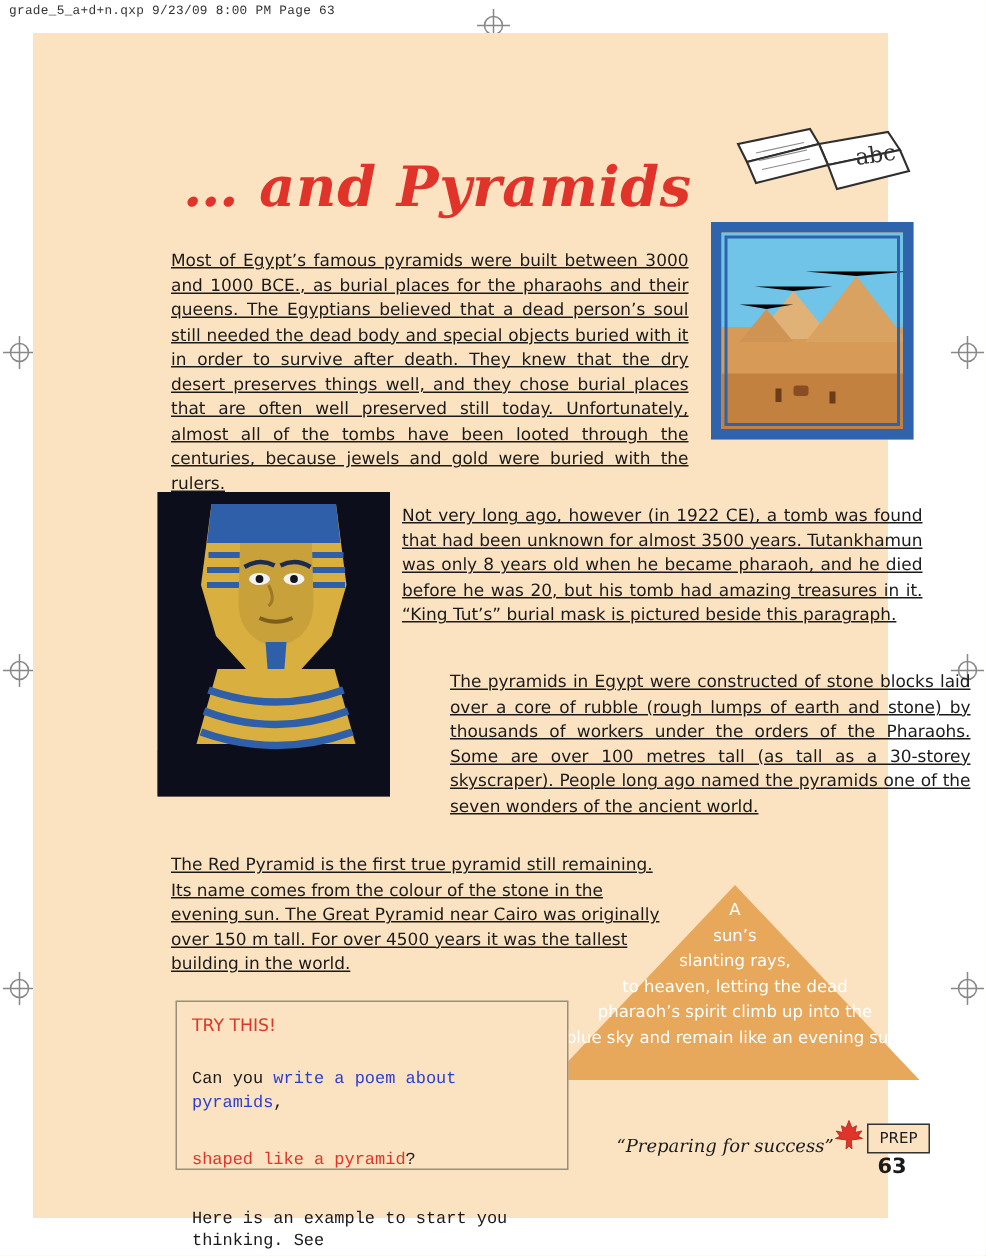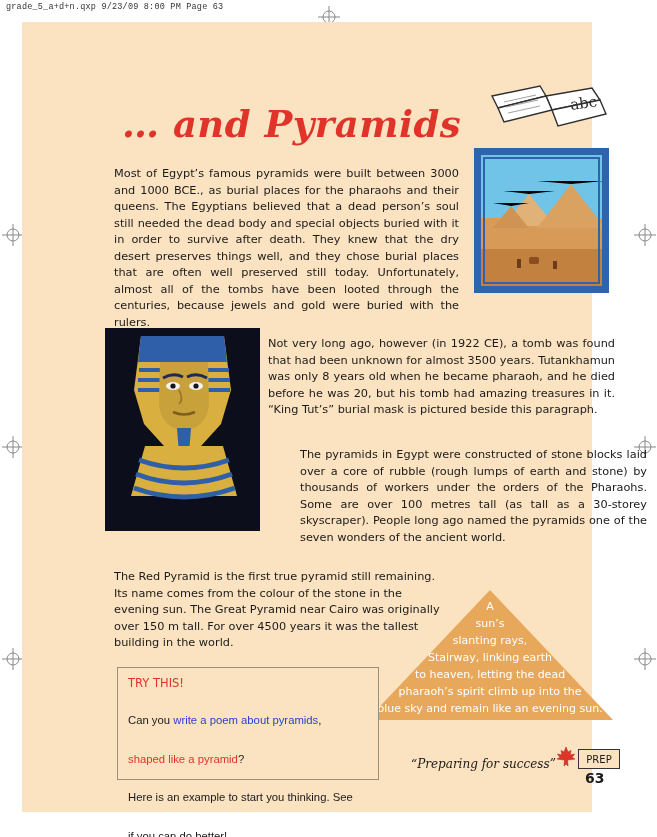--- a/index.html
+++ b/index.html
@@ -98,20 +98,21 @@
   }
 
   
   .para {
     position: absolute;
     font-family: "DejaVu Sans", sans-serif;
     font-size: 11.3px;
     line-height: 16.5px;
     color: #1a1a1a;
     text-align: justify;
+    text-decoration: underline;
   }
   #para1 { left: 92px; top: 133px; width: 345px; }
   #para2 { left: 246px; top: 303px; width: 347px; }
   #para3 { left: 246px; top: 414px; width: 347px; margin-left: 32px; }
   #para4 {
     left: 92px; top: 536px; width: 330px;
     text-align: left;
   }
 
   
@@ -159,21 +160,21 @@
     box-sizing: border-box;
     padding: 8px 10px;
   }
   #try-title {
     font-family: "DejaVu Sans", sans-serif;
     font-size: 11.5px;
     color: #e0342a;
     margin-bottom: 14px;
   }
   .try-line {
-    font-family: Liberation Sans, sans-serif;
+    font-family: Liberation Mono, monospace;
     font-size: 11.3px;
     line-height: 15.5px;
     color: #1a1a1a;
     margin-top: 23px;
   }
   .blue { color: #2a3fd0; }
   .red { color: #e0342a; }
 
   
   #poem-pyramid {
@@ -347,21 +348,20 @@
     <p class="para" id="para2">Not very long ago, however (in 1922 CE), a tomb was found that had been unknown for almost 3500 years.  Tutankhamun was only 8 years old when he became pharaoh, and he died before he was 20, but his tomb had amazing treasures in it.  “King Tut’s” burial mask is pictured beside this paragraph.</p>
     <p class="para" id="para3">The pyramids in Egypt were constructed of stone blocks laid over a core of rubble (rough lumps of earth and stone) by thousands of workers under the orders of the Pharaohs.  Some are over 100 metres tall (as tall as a 30-storey skyscraper).  People long ago named the pyramids one of the seven wonders of the ancient world.</p>
     <p class="para" id="para4">The Red Pyramid is the first true pyramid still remaining. Its name comes from the colour of the stone in the evening sun. The Great Pyramid near Cairo was originally over 150 m tall. For over 4500 years it was the tallest building in the world.</p>
 
     <div id="poem-pyramid">
       <div class="shape"></div>
       <div id="poem-text">
         <div>A</div>
         <div>sun’s</div>
         <div>slanting rays,</div>
-        <div>Stairway, linking earth</div>
         <div>to heaven,  letting the dead</div>
         <div>pharaoh’s spirit climb up into the</div>
         <div>blue sky and remain like an evening sun.</div>
       </div>
     </div>
 
     <div id="try-box">
       <div id="try-title">TRY THIS!</div>
       <div class="try-line">
         <span>Can you </span><span class="blue">write a poem about pyramids</span><span>,</span>

